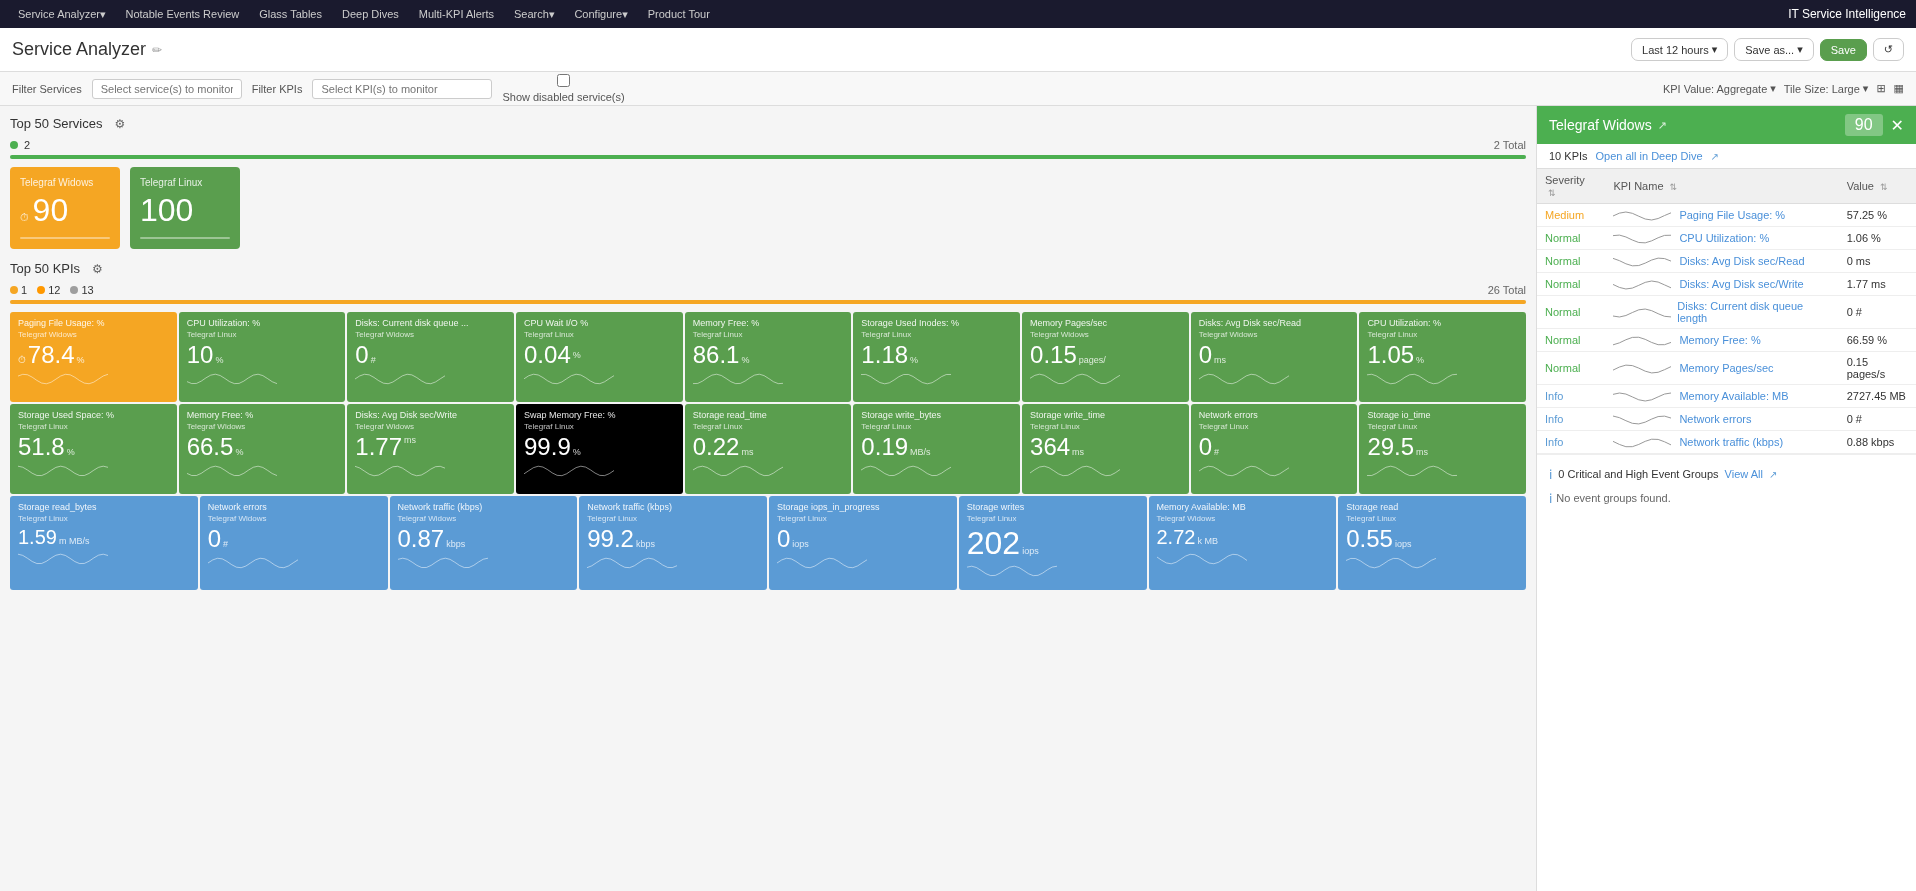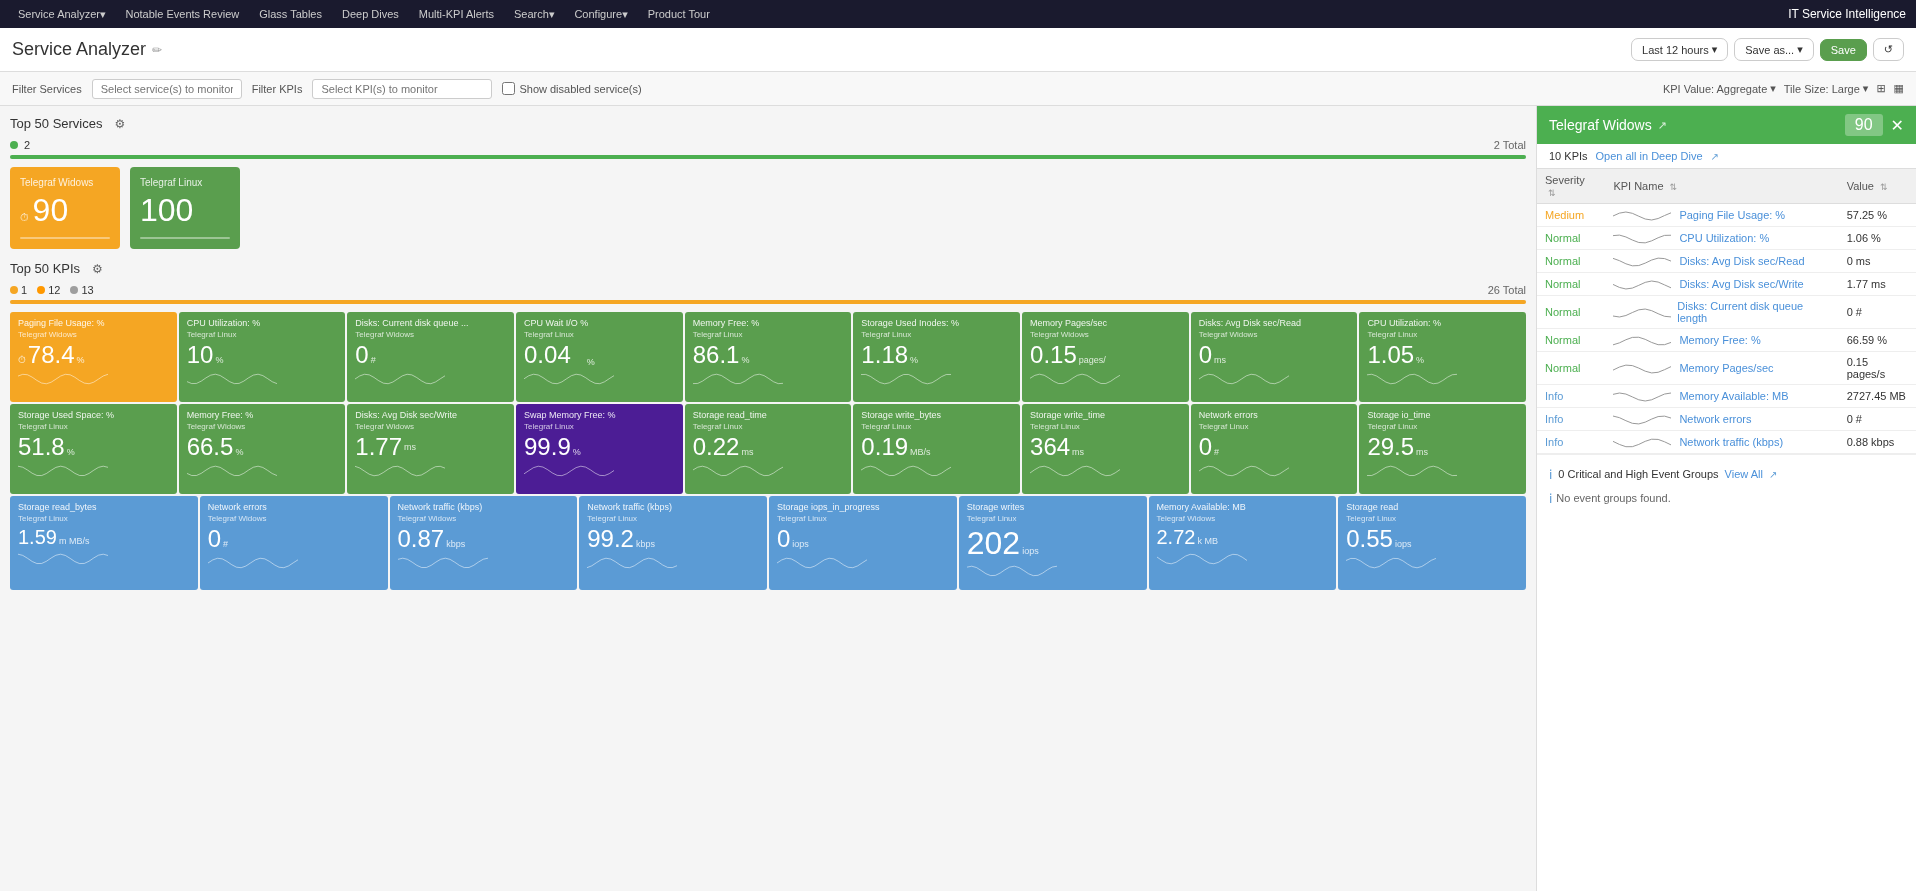--- a/index.html
+++ b/index.html
@@ -17,21 +17,21 @@
     .edit-icon { color: #999; font-size: 12px; cursor: pointer; }
     .header-actions { display: flex; gap: 6px; align-items: center; }
     .btn { padding: 4px 10px; border: 1px solid #ccc; background: #fff; border-radius: 7px; cursor: pointer; font-size: 11px; color: #333; }
     .btn-primary { background: #5a9e4e; color: #fff; border-color: #5a9e4e; }
     .btn-dropdown { display: flex; align-items: center; gap: 3px; }
 
     
     .filter-bar { background: #f8f8f8; border-bottom: 1px solid #ddd; padding: 5px 12px; display: flex; align-items: center; gap: 10px; height: 34px; }
     .filter-label { font-size: 11px; color: #555; font-weight: 500; }
     .filter-input { border: 1px solid #ccc; border-radius: 3px; padding: 3px 8px; font-size: 11px; width: 150px; background: #fff; color: #999; }
-    .checkbox-label { display: flex; align-items: center; gap: 4px; font-size: 11px; color: #555; }
+    .checkbox-label { display: flex; align-items: center; gap: 4px; font-size: 11px; color: #555; flex-direction: column; }
     .filter-right { margin-left: auto; display: flex; align-items: center; gap: 8px; }
     .filter-right-item { font-size: 11px; color: #555; display: flex; align-items: center; gap: 3px; cursor: pointer; }
 
     
     .main-layout { display: flex; height: calc(100vh - 106px); }
     .content-area { flex: 1; overflow-y: auto; padding: 10px; }
     .side-panel { width: 380px; background: #fff; border-left: 1px solid #ddd; overflow-y: auto; flex-shrink: 0; }
 
     
     .section-header { display: flex; align-items: center; gap: 12px; margin-bottom: 8px; }
@@ -275,21 +275,21 @@
         <span style="font-size:24px;font-weight:300;color:#fff;line-height:1">0</span>
         <span style="font-size:9px;color:rgba(255,255,255,0.8)">#</span>
       </div>
       <svg style="width:100%;height:18px;margin-top:4px">
         <polyline points="0,7.999999999999999 4.7368421052631575,4.907755101259084 9.473684210526315,3.269841296055392 14.210526315789473,3.8565950400854065 18.94736842105263,6.392056879251656 23.684210526315788,9.683759492910177 28.421052631578945,12.183563707585222 33.1578947368421,12.715772540596795 37.89473684210526,11.030079861787144 42.63157894736842,7.919293277675123 47.368421052631575,4.846464326149813 52.10526315789474,3.256792477390399 56.84210526315789,3.8979252411762486 61.578947368421055,6.46832786072311 66.3157894736842,9.759099820409247 71.05263157894737,12.222539647864018 75.78947368421052,12.700053099926322 80.52631578947368,10.967058138737766 85.26315789473684,7.838609373338545 90,4.786065141456315" fill="none" stroke="rgba(255,255,255,0.5)" stroke-width="1"></polyline>
       </svg>
     </div>
             <div class="kpi-tile" style="background: rgb(90, 158, 78); min-height: 90px;">
       <div style="font-size:9px;color:rgba(255,255,255,0.9);line-height:1.2;margin-bottom:1px">CPU Wait I/O %</div>
       <div style="font-size:8px;color:rgba(255,255,255,0.75);margin-bottom:4px">Telegraf Linux</div>
-      <div style="display:flex;align-items:flex-end;gap:16px">
+      <div style="display:flex;align-items:center;gap:2px">
 
         <span style="font-size:24px;font-weight:300;color:#fff;line-height:1">0.04</span>
         <span style="font-size:9px;color:rgba(255,255,255,0.8)">%</span>
       </div>
       <svg style="width:100%;height:18px;margin-top:4px">
         <polyline points="0,7.808051195904155 4.7368421052631575,4.763418024184904 9.473684210526315,3.240999928679906 14.210526315789473,3.9568139281440997 18.94736842105263,6.574201513727204 23.684210526315788,9.862164406120307 28.421052631578945,12.274322281193541 33.1578947368421,12.676199599293483 37.89473684210526,10.878787178211411 42.63157894736842,7.727436164926025 47.368421052631575,4.704276182203334 52.10526315789474,3.231146608095604 56.84210526315789,4.000883299590238 61.578947368421055,6.651467063209743 66.3157894736842,9.936286938410085 71.05263157894737,12.310440811158173 75.78947368421052,12.657327017922995 80.52631578947368,10.813799555416566 85.26315789473684,7.646898195166851 90,4.646066131098071" fill="none" stroke="rgba(255,255,255,0.5)" stroke-width="1"></polyline>
       </svg>
     </div>
             <div class="kpi-tile" style="background: rgb(90, 158, 78); min-height: 90px;">
       <div style="font-size:9px;color:rgba(255,255,255,0.9);line-height:1.2;margin-bottom:1px">Memory Free: %</div>
@@ -373,30 +373,30 @@
         <span style="font-size:24px;font-weight:300;color:#fff;line-height:1">66.5</span>
         <span style="font-size:9px;color:rgba(255,255,255,0.8)">%</span>
       </div>
       <svg style="width:100%;height:18px;margin-top:4px">
         <polyline points="0,10.412275278850338 4.7368421052631575,12.518391284956301 9.473684210526315,12.499437267935942 14.210526315789473,10.364327598158678 18.94736842105263,7.117237715329554 23.684210526315788,4.285324728522133 28.421052631578945,3.2004815652929937 33.1578947368421,4.372926916450823 37.89473684210526,7.25124141338206 42.63157894736842,10.481708773275408 47.368421052631575,12.544989719328068 52.10526315789474,12.470690982957361 56.84210526315789,10.29375642082821 61.578947368421055,7.038032373050872 66.3157894736842,4.234736731386454 71.05263157894737,3.2023032388124912 75.78947368421052,4.426301499104841 80.52631578947368,7.331066004947622 85.26315789473684,10.550440621045478 90,12.570303161331701" fill="none" stroke="rgba(255,255,255,0.5)" stroke-width="1"></polyline>
       </svg>
     </div>
             <div class="kpi-tile" style="background: rgb(90, 158, 78); min-height: 90px;">
       <div style="font-size:9px;color:rgba(255,255,255,0.9);line-height:1.2;margin-bottom:1px">Disks: Avg Disk sec/Write</div>
       <div style="font-size:8px;color:rgba(255,255,255,0.75);margin-bottom:4px">Telegraf Widows</div>
-      <div style="display:flex;align-items:center;gap:2px">
+      <div style="display:flex;align-items:flex-start;gap:2px">
 
         <span style="font-size:24px;font-weight:300;color:#fff;line-height:1">1.77</span>
         <span style="font-size:9px;color:rgba(255,255,255,0.8)">ms</span>
       </div>
       <svg style="width:100%;height:18px;margin-top:4px">
         <polyline points="0,3.2949225306173817 4.7368421052631575,5.013278934467336 9.473684210526315,8.136336924241299 14.210526315789473,11.195273528221371 18.94736842105263,12.751423064352817 23.684210526315788,12.072904090285782 28.421052631578945,9.47883468167542 33.1578947368421,6.189246214843787 37.89473684210526,3.751283546979498 42.63157894736842,3.311558614996623 47.368421052631575,5.076880925298304 52.10526315789474,8.216991811427665 56.84210526315789,11.255048058052012 61.578947368421055,12.762204341445592 66.3157894736842,12.029621511561857 71.05263157894737,9.401844720217596 75.78947368421052,6.114758452527025 80.52631578947368,3.7143307423247522 85.26315789473684,3.3295202494365226 90,5.141309361497483" fill="none" stroke="rgba(255,255,255,0.5)" stroke-width="1"></polyline>
       </svg>
     </div>
-            <div class="kpi-tile" style="background: #4c1d95; min-height: 90px;">
+            <div class="kpi-tile" style="background: #000000; min-height: 90px;">
       <div style="font-size:9px;color:rgba(255,255,255,0.9);line-height:1.2;margin-bottom:1px">Swap Memory Free: %</div>
       <div style="font-size:8px;color:rgba(255,255,255,0.75);margin-bottom:4px">Telegraf Linux</div>
       <div style="display:flex;align-items:baseline;gap:2px">
 
         <span style="font-size:24px;font-weight:300;color:#fff;line-height:1">99.9</span>
         <span style="font-size:9px;color:rgba(255,255,255,0.8)">%</span>
       </div>
       <svg style="width:100%;height:18px;margin-top:4px">
         <polyline points="0,10.831635974323532 4.7368421052631575,7.668894736979419 9.473684210526315,4.661877478496334 14.210526315789473,3.2248314014796504 18.94736842105263,4.033621730414613 23.684210526315788,6.707861735905664 28.421052631578945,9.989814557217603 33.1578947368421,12.335926500559982 37.89473684210526,12.64278445996855 42.63157894736842,10.766068342345584 47.368421052631575,7.5884270623073915 52.10526315789474,4.604354965870585 56.84210526315789,3.217307787402114 61.578947368421055,4.079635488145679 66.3157894736842,6.785771876199607 71.05263157894737,10.062978723714657 75.78947368421052,12.369934442534948 80.52631578947368,12.621641710921828 85.26315789473684,10.699718667518447 90,7.508075750513288" fill="none" stroke="rgba(255,255,255,0.5)" stroke-width="1"></polyline>
       </svg>

